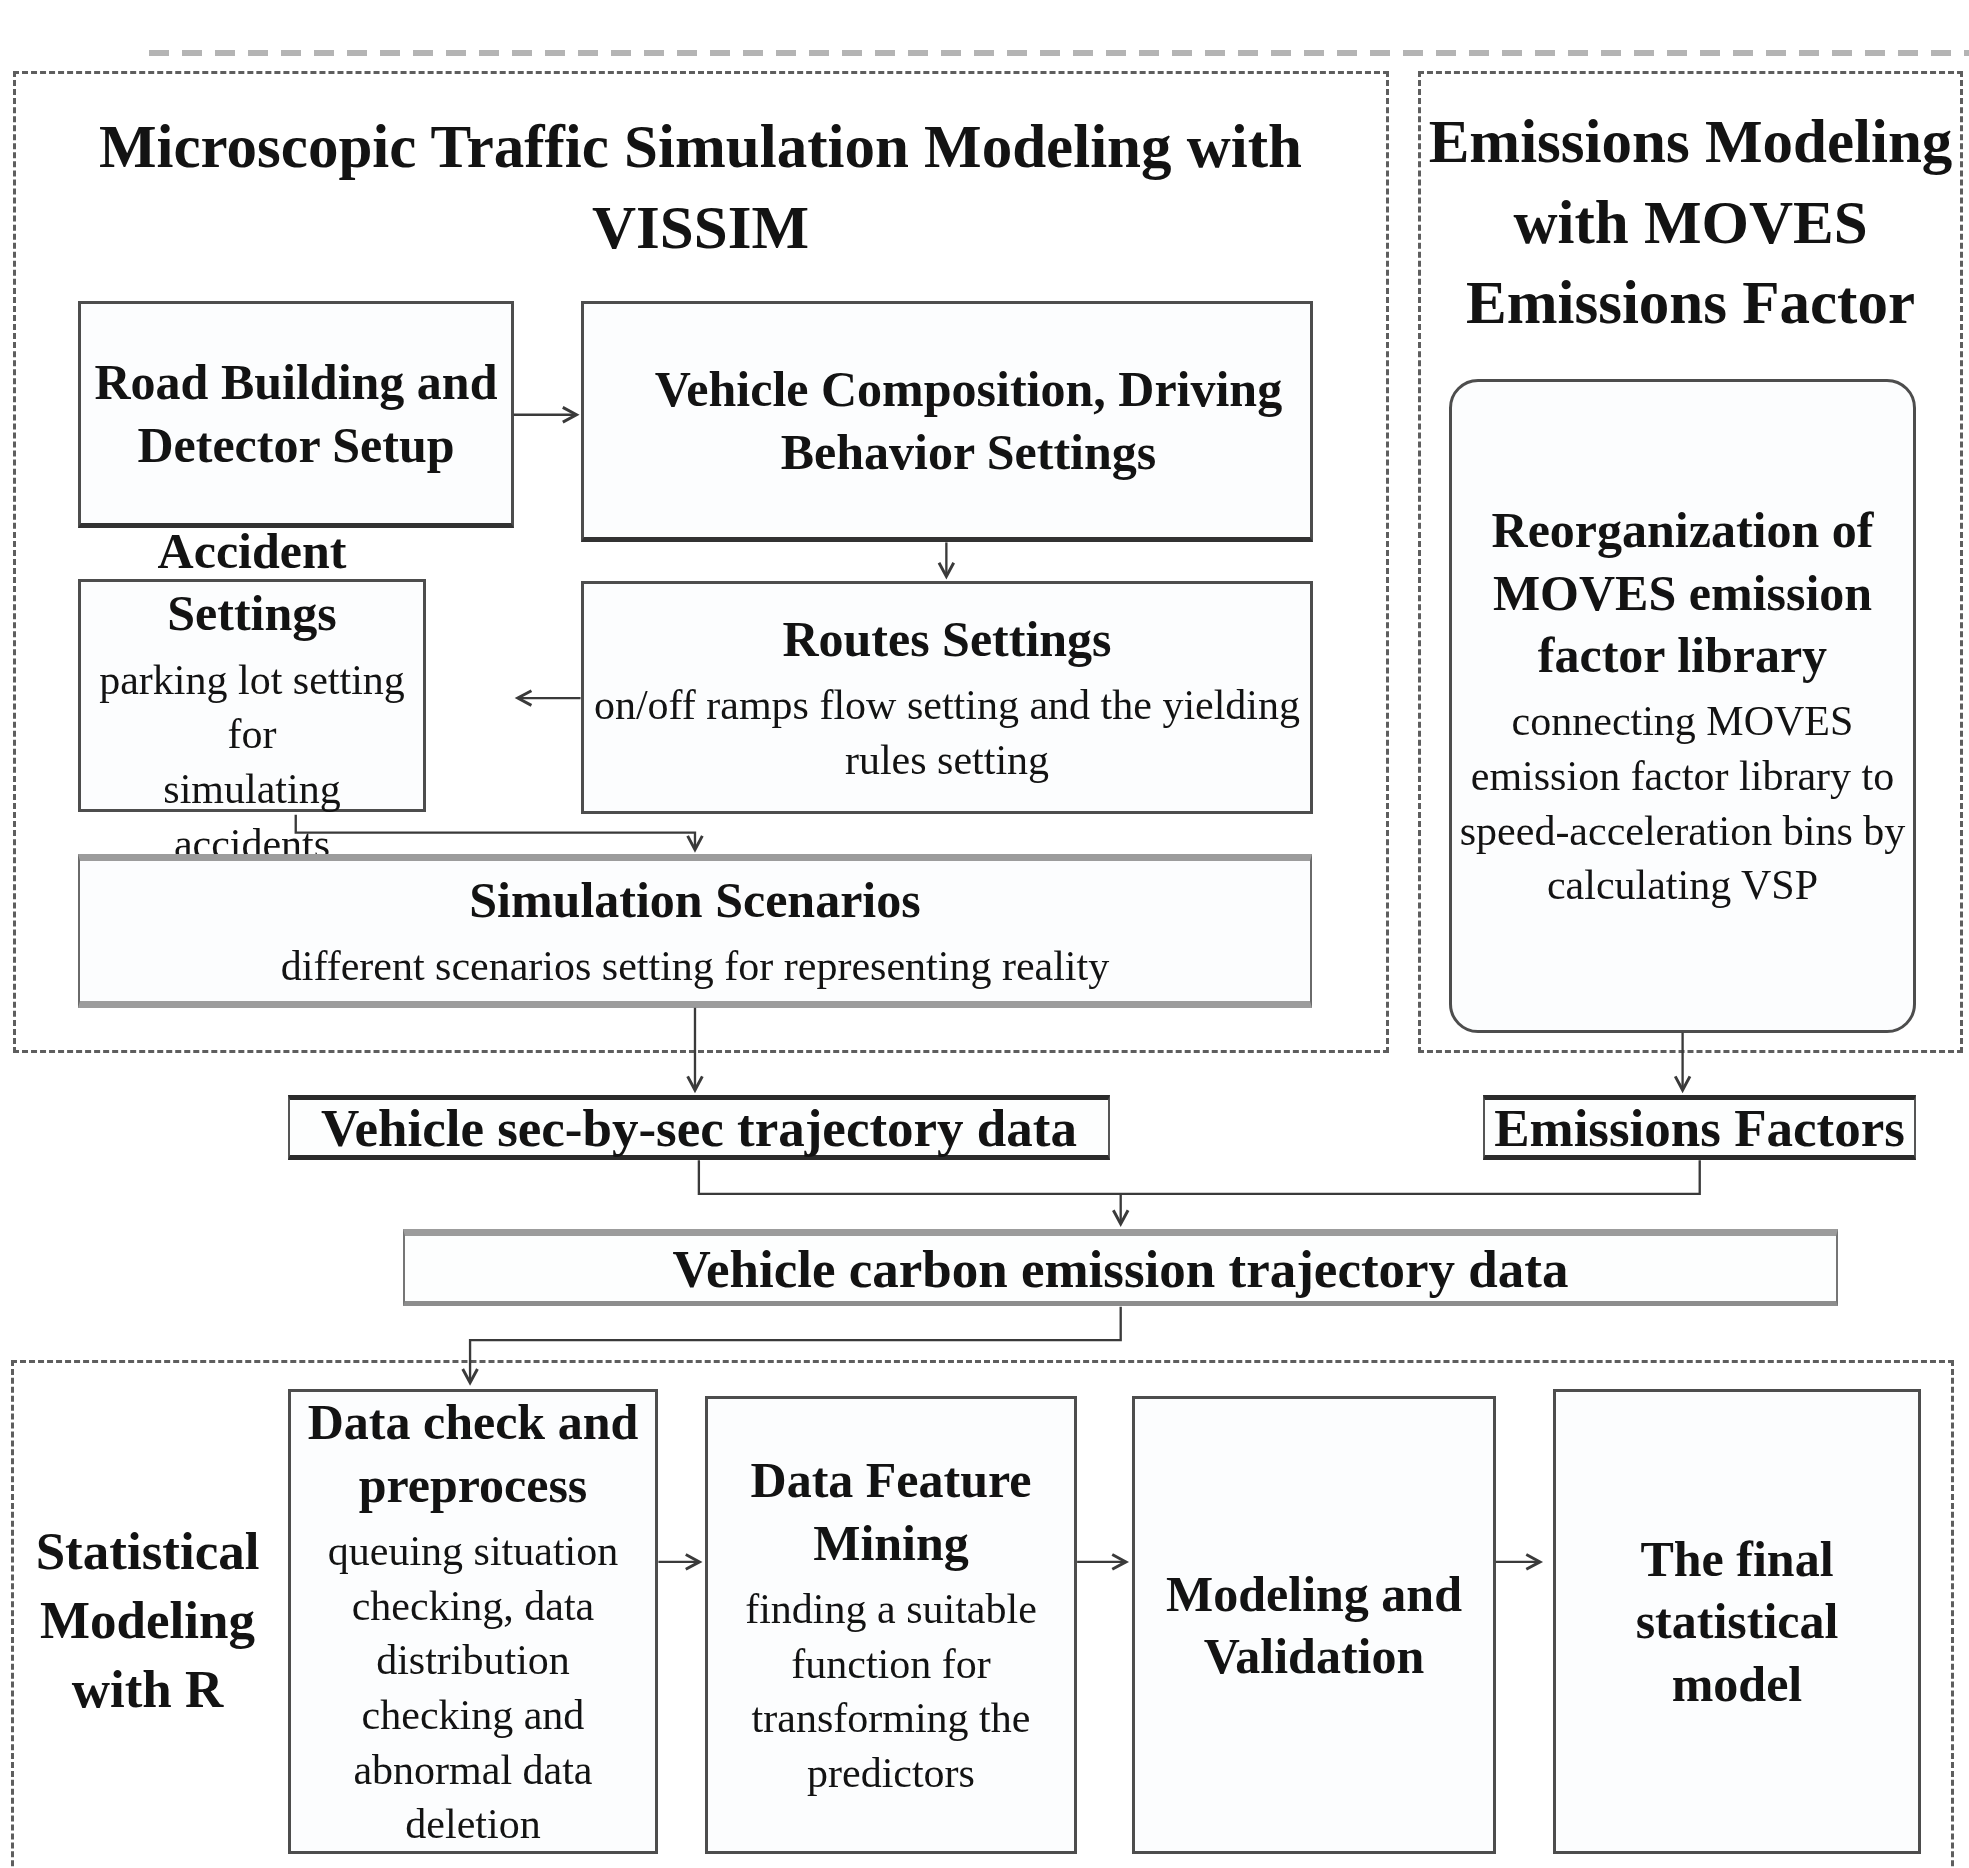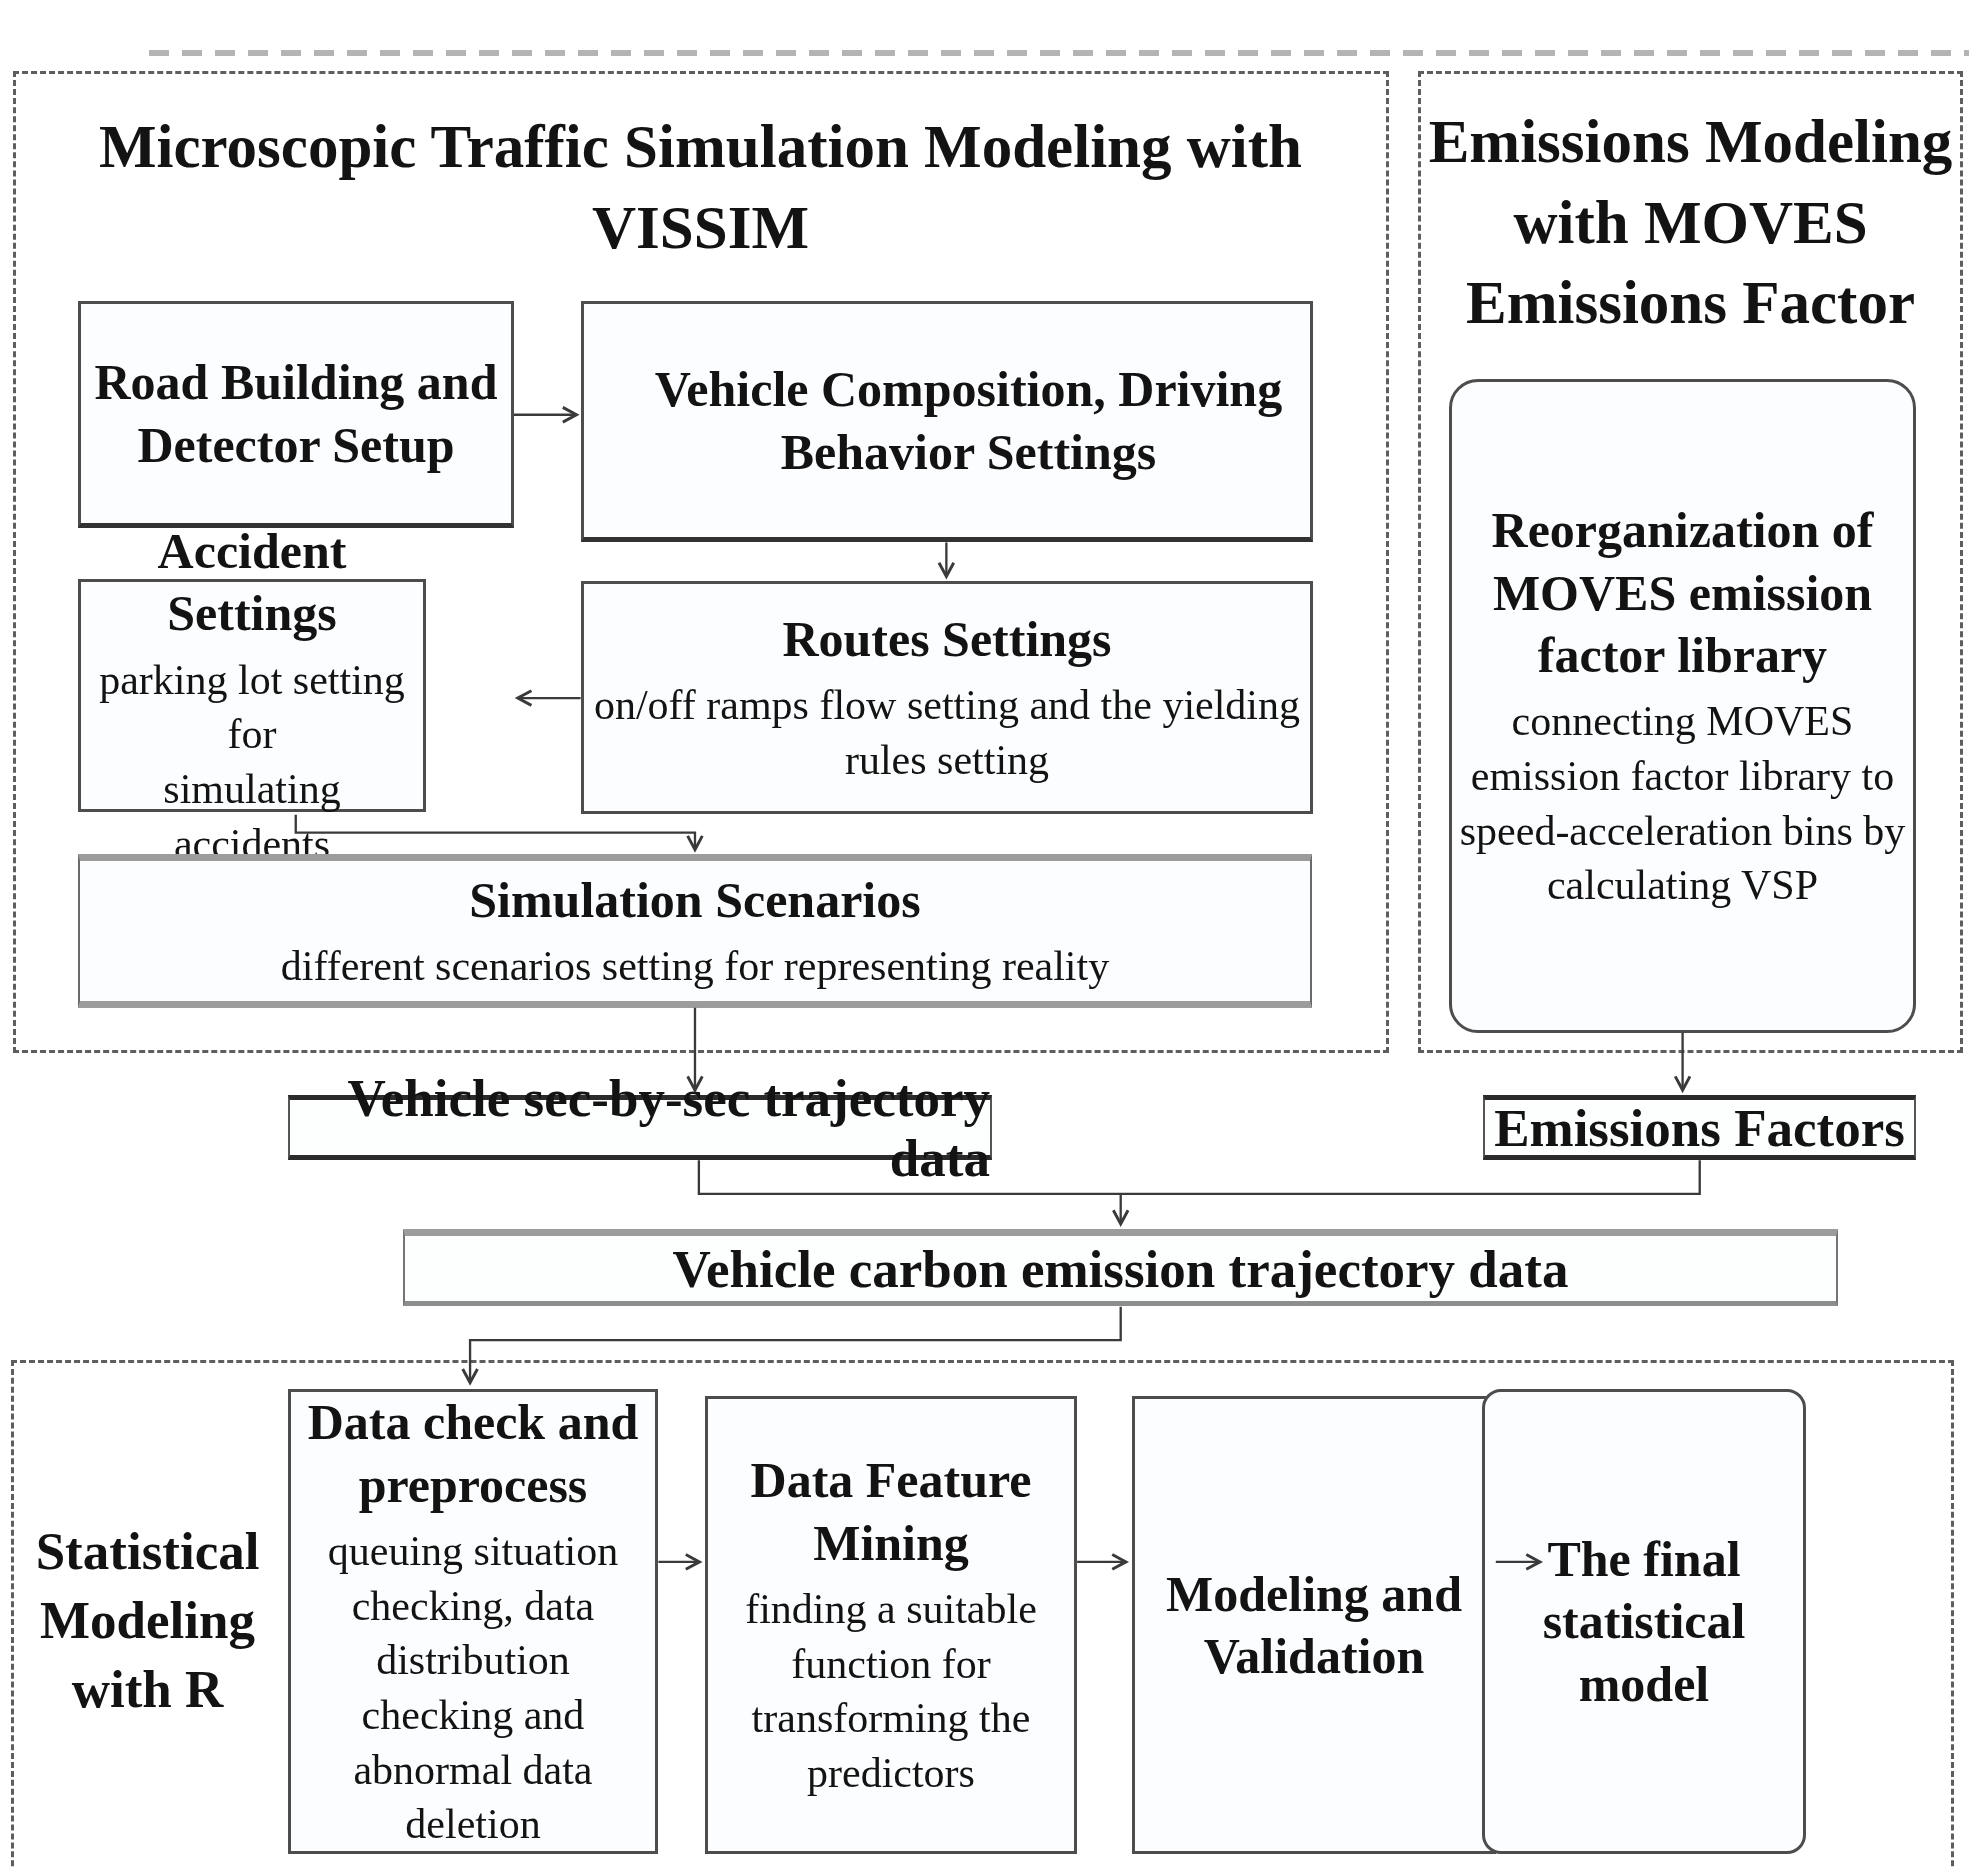--- a/index.html
+++ b/index.html
@@ -89,21 +89,21 @@
   <div class="box" style="left:1449px;top:331px;width:467px;height:654px;border-radius:29px;">
     <div class="t">Reorganization of
 MOVES emission
 factor library</div>
     <div class="s">connecting MOVES
 emission factor library to
 speed-acceleration bins by
 calculating VSP</div>
   </div>
 
-  <div class="banner" style="left:288px;top:1047px;width:704px;height:65px;text-align:right;">
+  <div class="banner" style="left:288px;top:1047px;width:822px;height:65px;">
     <span>Vehicle sec-by-sec trajectory data</span>
   </div>
 
   <div class="banner" style="left:1483px;top:1047px;width:433px;height:65px;">
     <span>Emissions Factors</span>
   </div>
 
   <div class="banner banner-gray" style="left:403px;top:1181px;width:1435px;height:77px;">
     <span>Vehicle carbon emission trajectory data</span>
   </div>
@@ -132,21 +132,21 @@
 function for
 transforming the
 predictors</div>
   </div>
 
   <div class="box" style="left:1132px;top:1348px;width:364px;height:458px;">
     <div class="t">Modeling and
 Validation</div>
   </div>
 
-  <div class="box" style="left:1482px;top:1341px;width:324px;height:465px;border-radius:19px;">
+  <div class="box" style="left:1553px;top:1341px;width:368px;height:465px;">
     <div class="t">The final
 statistical
 model</div>
   </div>
 
   <svg class="connectors" width="1969" height="1869" viewBox="0 0 2530 2401">
     <defs>
       <marker id="arrow" viewBox="0 0 10 10" refX="7" refY="5" markerWidth="9" markerHeight="9" orient="auto">
         <path d="M1.5,1.5 L8,5 L1.5,8.5" fill="none" stroke="#3a3a3a" stroke-width="1.4"></path>
       </marker>

